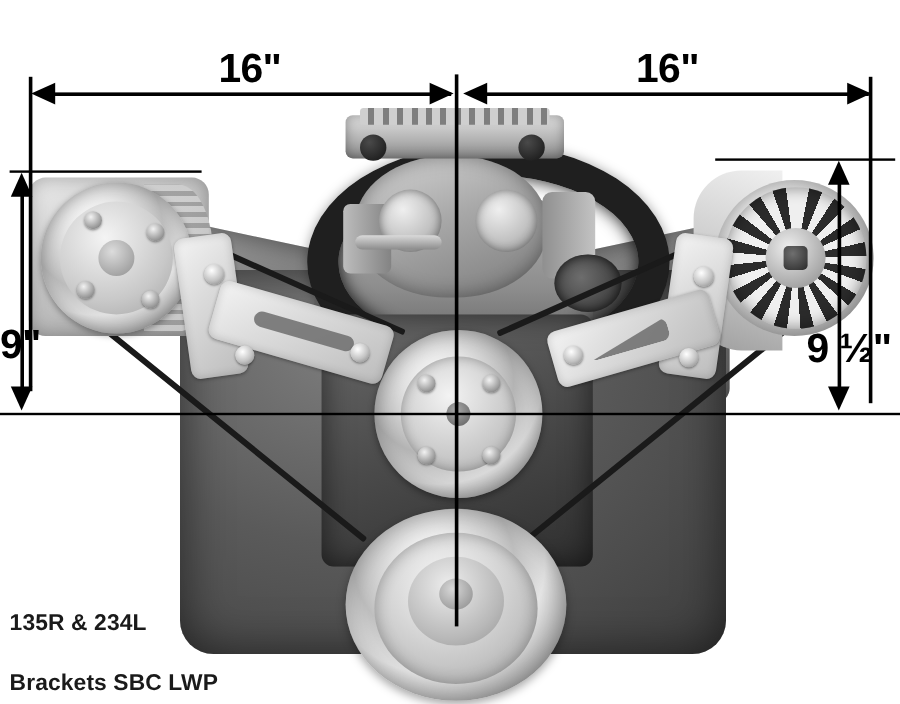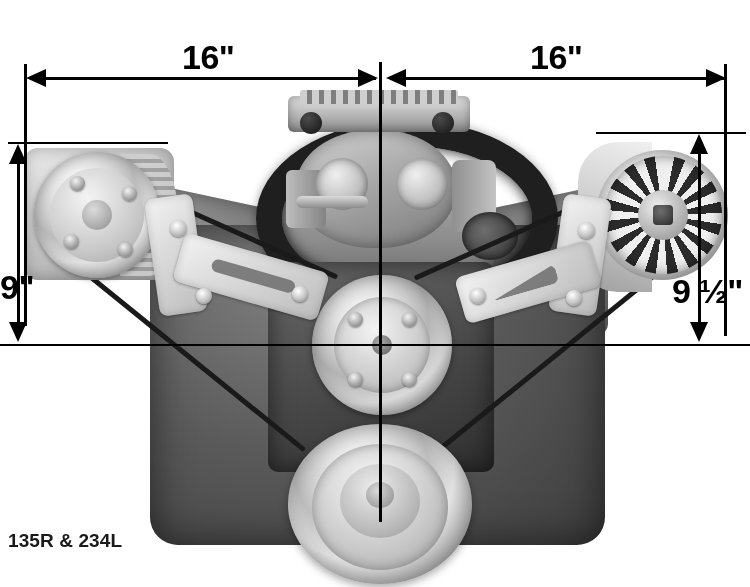--- a/index.html
+++ b/index.html
@@ -321,15 +321,16 @@
   <div class="arrow arrow-u" style="left:9px;top:144px;"></div>
   <div class="arrow arrow-d" style="left:9px;top:322px;"></div>
   <div class="dimlabel" style="left:0px;top:268px;font-size:34px;">9"</div>
 
   <div class="ann ann-h" style="left:596px;top:132px;width:150px;height:2px;"></div>
   <div class="ann ann-v" style="left:698px;top:146px;height:186px;width:3px;"></div>
   <div class="arrow arrow-u" style="left:690px;top:134px;"></div>
   <div class="arrow arrow-d" style="left:690px;top:322px;"></div>
   <div class="dimlabel" style="left:672px;top:272px;font-size:34px;">9 ½"</div>
 
-  <div class="caption" style="top:530px;">135R &amp; 234L</div>
+  <div class="caption" style="top:509px;">135R &amp; 234L</div>
+  <div class="caption" style="top:559px;">Brackets SBC LWP</div>
 
 </div>
 
 </body></html>

